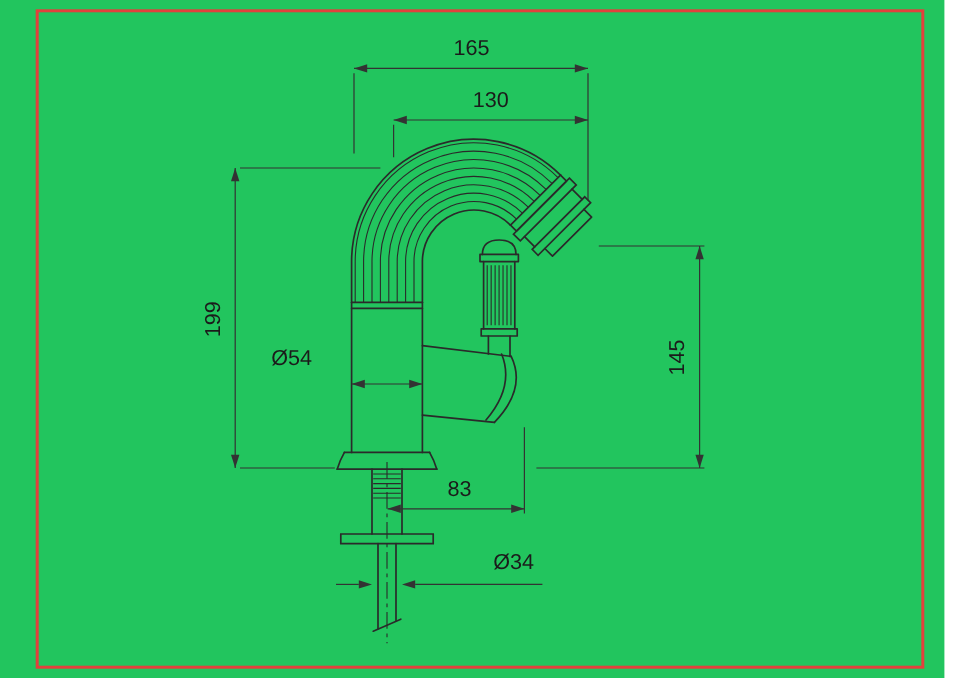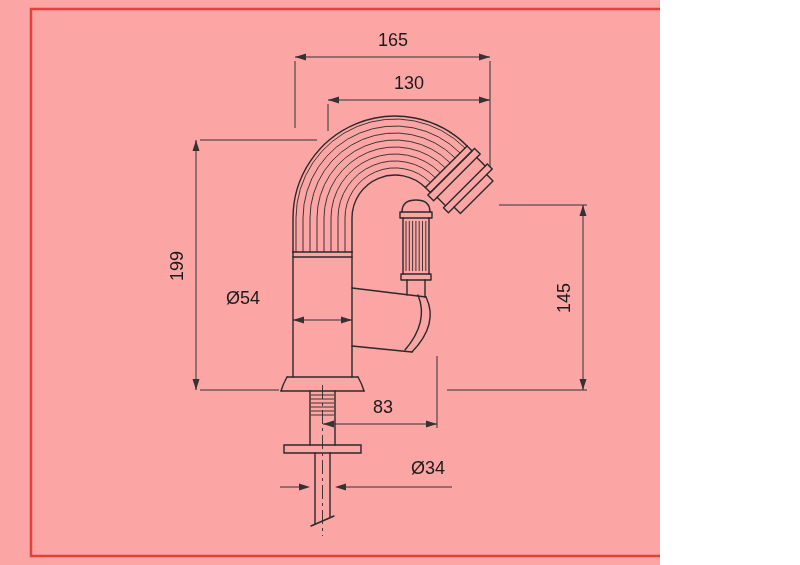--- a/index.html
+++ b/index.html
@@ -1,16 +1,16 @@
 <!DOCTYPE html>
 <html><head>
 <meta charset="utf-8">
 <style>
   html,body{margin:0;padding:0;background:#ffffff;}
-  #stage{position:relative;width:660px;height:565px;background:#fca5a5;overflow:hidden;
+  #stage{position:relative;width:787px;height:565px;background:#22c55e;overflow:hidden;
          font-family:"Liberation Sans", sans-serif;}
   svg{position:absolute;left:0;top:0;}
   .draw{stroke:#2a2a2a;stroke-width:1.4;fill:none;stroke-linecap:round;}
   .thin{stroke:#2a2a2a;stroke-width:0.9;fill:none;}
   .dim{stroke:#333333;stroke-width:1;fill:none;}
   .ext{stroke:#333333;stroke-width:1;fill:none;}
   .ah{fill:#333333;stroke:none;}
   .center{stroke:#2a2a2a;stroke-width:0.9;fill:none;stroke-dasharray:14 4 3 4;}
   text.dim-text{font-family:"Liberation Sans", sans-serif;font-size:18px;fill:#1b1b1b;}
 </style>

